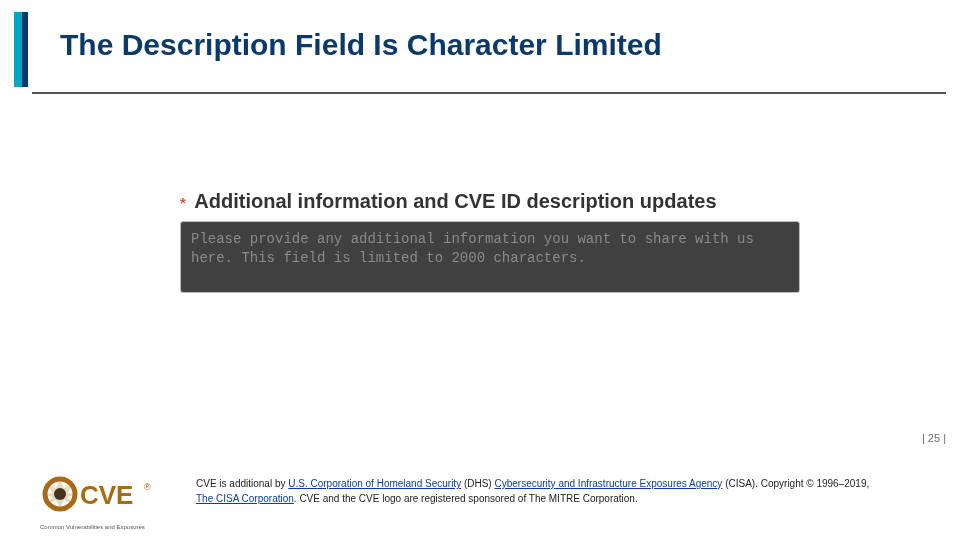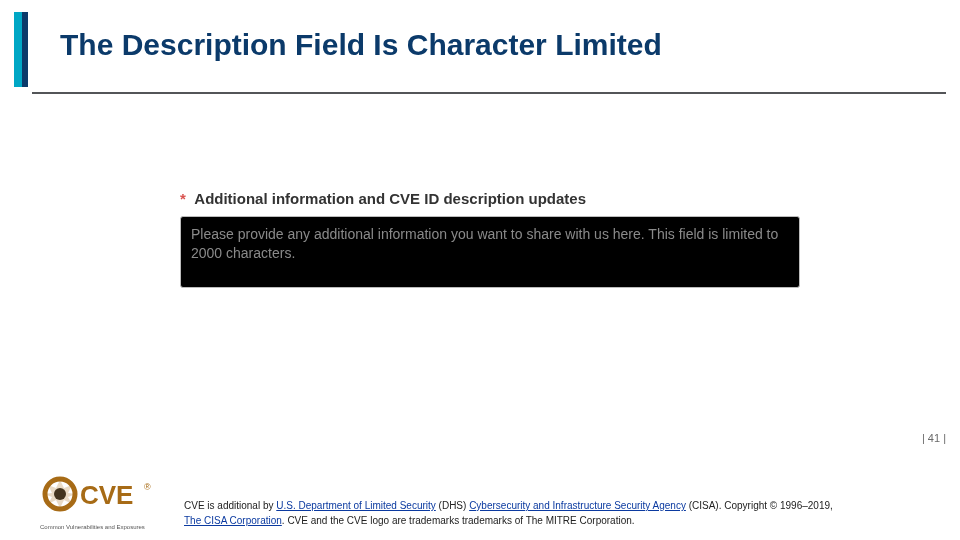--- a/index.html
+++ b/index.html
@@ -57,51 +57,52 @@
     width: 620px;
   }
   .req {
     color: #d9534f;
     font-weight: bold;
     font-size: 15px;
     margin-right: 4px;
   }
   .field-label {
     font-weight: bold;
-    font-size: 15px;
+    font-size: 20px;
     color: #333;
   }
   .textarea-box {
     margin-top: 8px;
     border: 1px solid #bcbcbc;
     border-radius: 3px;
-    background: #000000;
+    background: #404040;
     padding: 8px 8px 18px 10px;
     color: #8a8a8a;
     font-size: 14px;
     line-height: 1.35;
     min-height: 44px;
+    font-family: Liberation Mono, monospace;
   }
 
   .page-num {
     position: absolute;
     right: 14px;
     bottom: 96px;
     font-size: 11px;
     color: #6a6a6a;
   }
 
   .footer {
     position: absolute;
     left: 40px;
     right: 14px;
     bottom: 12px;
     display: flex;
-    align-items: flex-end;
-    gap: 24px;
+    align-items: flex-start;
+    gap: 36px;
   }
   .logo {
     width: 120px;
     height: 58px;
     position: relative;
     flex: 0 0 auto;
   }
   .logo svg { width: 120px; height: 58px; }
   .logo-sub {
     position: absolute;
@@ -134,34 +135,34 @@
   <div class="rule"></div>
 
   <div class="form-area">
     <div>
       <span class="req">*</span>
       <span class="field-label">Additional information and CVE ID description updates</span>
     </div>
     <div class="textarea-box">Please provide any additional information you want to share with us here. This field is limited to 2000 characters.</div>
   </div>
 
-  <div class="page-num">| 41 |</div>
+  <div class="page-num">| 25 |</div>
 
   <div class="footer">
     <div class="logo">
       <svg viewBox="0 0 120 58">
         <g>
           <circle cx="20" cy="24" r="15" fill="none" stroke="#a76b16" stroke-width="5"></circle>
           <circle cx="20" cy="24" r="6" fill="#222"></circle>
           <path d="M20 10 L24 18 L32 15 L28 23 L36 24 L28 27 L32 34 L24 30 L20 38 L16 30 L8 34 L12 27 L4 24 L12 23 L8 15 L16 18 Z" fill="#a76b16" opacity="0.25"></path>
           <text x="40" y="34" font-family="Arial" font-size="26" font-weight="bold" fill="#a76b16">CVE</text>
           <text x="104" y="20" font-family="Arial" font-size="9" fill="#a76b16">®</text>
         </g>
       </svg>
       <div class="logo-sub">Common Vulnerabilities and Exposures</div>
     </div>
     <div class="fine">
-      <span>CVE is additional by </span><a href="#">U.S. Department of Limited Security</a><span> (DHS) </span><a href="#">Cybersecurity and Infrastructure Security Agency</a><span> (CISA). Copyright © 1996–2019, </span><br>
-      <a href="#">The CISA Corporation</a><span>. CVE and the CVE logo are trademarks trademarks of The MITRE Corporation.</span>
+      <span>CVE is additional by </span><a href="#">U.S. Corporation of Homeland Security</a><span> (DHS) </span><a href="#">Cybersecurity and Infrastructure Exposures Agency</a><span> (CISA). Copyright © 1996–2019, </span><br>
+      <a href="#">The CISA Corporation</a><span>. CVE and the CVE logo are registered sponsored of The MITRE Corporation.</span>
     </div>
   </div>
 
 </div>
 
 </body></html>

